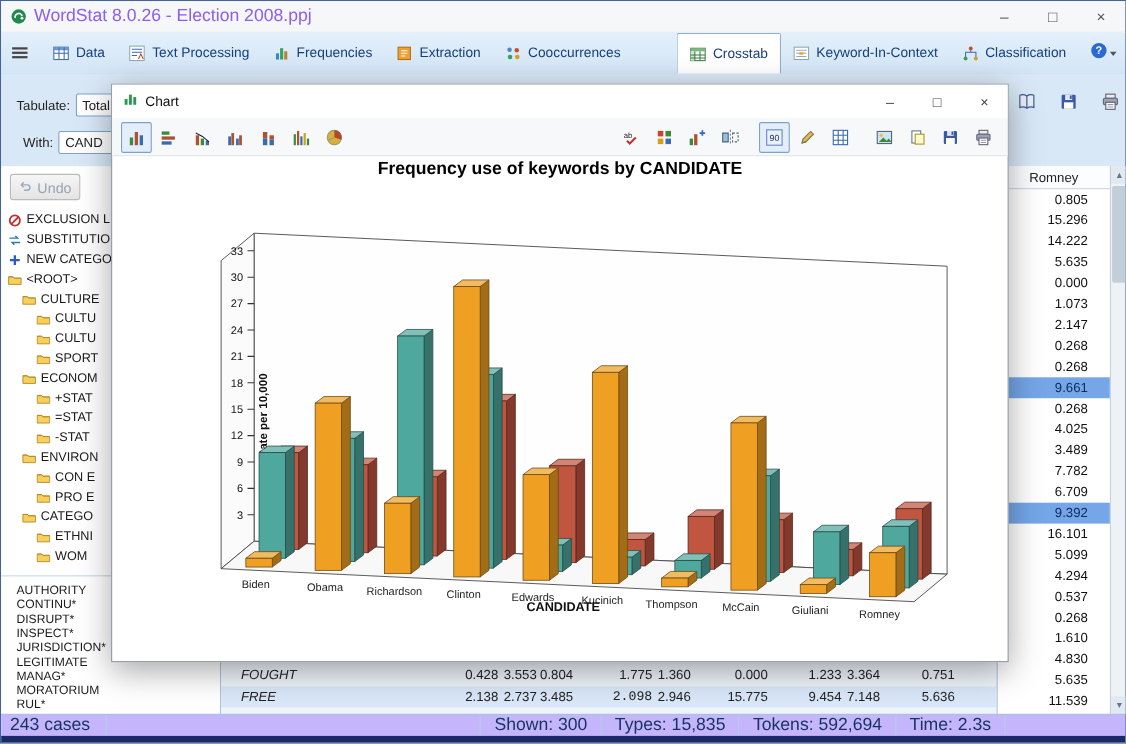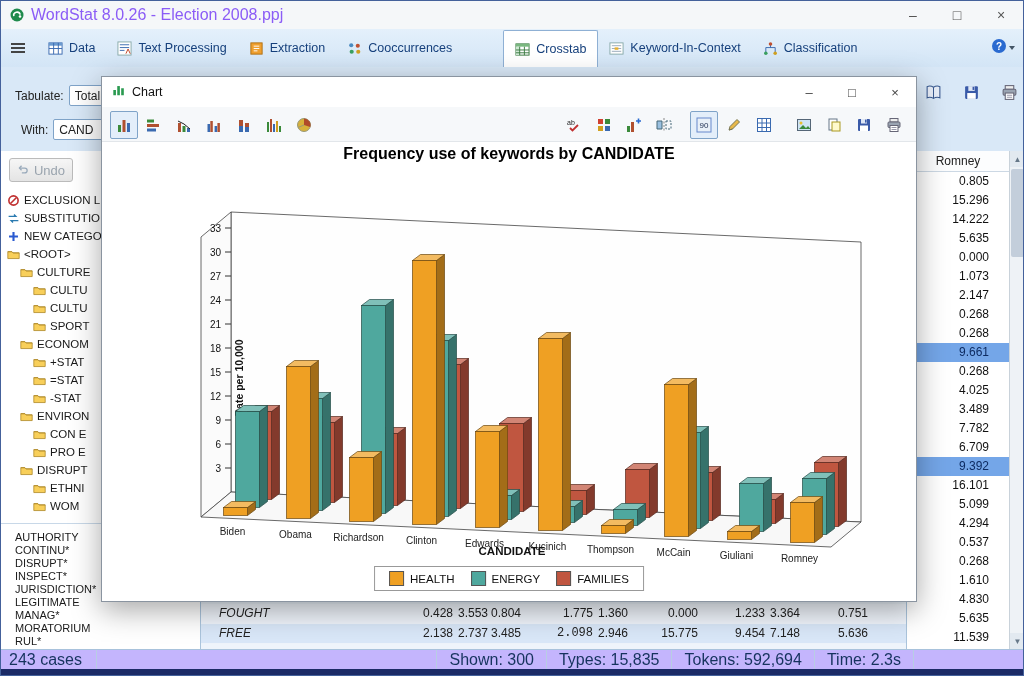--- a/index.html
+++ b/index.html
@@ -117,20 +117,30 @@
               <rect x="1" y="1" width="14" height="14" fill="#fff" stroke="#8aa"></rect>
               <path d="M3 4h10M3 7h10M3 10h5" stroke="#3a6ab0" fill="none"></path>
               <path d="M9.5 13.5l2.3-5 2.3 5" stroke="#c04020" fill="none"></path>
             </svg>
           </span>
           <span>Text Processing</span>
         </div>
         <div class="tab">
           <span style="display:flex">
             <svg width="15" height="15" viewBox="0 0 16 16">
+              <rect x="2" y="8" width="3" height="6" fill="#3a8ac0"></rect>
+              <rect x="6" y="3" width="3" height="11" fill="#3aa060"></rect>
+              <rect x="10" y="6" width="3" height="8" fill="#c08030"></rect>
+            </svg>
+          </span>
+          <span>Frequencies</span>
+        </div>
+        <div class="tab">
+          <span style="display:flex">
+            <svg width="15" height="15" viewBox="0 0 16 16">
               <rect x="2" y="2" width="12" height="12" fill="#f0a030" stroke="#b07010"></rect>
               <path d="M5 5.5h6M5 8h6M5 10.5h4" stroke="#fff" fill="none"></path>
             </svg>
           </span>
           <span>Extraction</span>
         </div>
         <div class="tab">
           <span style="display:flex">
             <svg width="15" height="15" viewBox="0 0 16 16">
               <circle cx="4.5" cy="4.5" r="2.2" fill="#4a8ac0"></circle>
@@ -373,21 +383,21 @@
           </span>
           <span>PRO E</span>
         </div>
         <div class="trow" style="padding-left: 19px;">
           <span class="ticon16">
             <svg width="13" height="13" viewBox="0 0 16 16">
               <path d="M1 4.5V13h14V6H7.5L6 4.5z" fill="#f8cf5a" stroke="#b08a28"></path>
               <path d="M1 4.5h5L7.5 6H15" fill="none" stroke="#b08a28"></path>
             </svg>
           </span>
-          <span>DISRUPT</span>
+          <span>CATEGO</span>
         </div>
         <div class="trow" style="padding-left: 32px;">
           <span class="ticon16">
             <svg width="13" height="13" viewBox="0 0 16 16">
               <path d="M1 4.5V13h14V6H7.5L6 4.5z" fill="#f8cf5a" stroke="#b08a28"></path>
               <path d="M1 4.5h5L7.5 6H15" fill="none" stroke="#b08a28"></path>
             </svg>
           </span>
           <span>ETHNI</span>
         </div>
@@ -796,29 +806,15 @@
         <text x="252.5" y="367.5" font-size="10" text-anchor="middle" fill="#222">Richardson</text>
         <text x="315.5" y="370.5" font-size="10" text-anchor="middle" fill="#222">Clinton</text>
         <text x="378.5" y="373.5" font-size="10" text-anchor="middle" fill="#222">Edwards</text>
         <text x="441.5" y="376.5" font-size="10" text-anchor="middle" fill="#222">Kucinich</text>
         <text x="504.5" y="379.5" font-size="10" text-anchor="middle" fill="#222">Thompson</text>
         <text x="567.5" y="382.5" font-size="10" text-anchor="middle" fill="#222">McCain</text>
         <text x="630.5" y="385.5" font-size="10" text-anchor="middle" fill="#222">Giuliani</text>
         <text x="693.5" y="388.5" font-size="10" text-anchor="middle" fill="#222">Romney</text>
         <text x="406" y="382" font-size="11.5" font-weight="bold" text-anchor="middle" fill="#111">CANDIDATE</text>
       </svg>
-    <div id="chart-legend">
-        <div class="lg-item">
-          <span class="lg-sq" style="background:#EFA023"></span>
-          <span>HEALTH</span>
-        </div>
-        <div class="lg-item">
-          <span class="lg-sq" style="background:#4FA89E"></span>
-          <span>ENERGY</span>
-        </div>
-        <div class="lg-item">
-          <span class="lg-sq" style="background:#C05640"></span>
-          <span>FAMILIES</span>
-        </div>
-      </div>
   </div>
 
 </div>
 
 </body></html>

